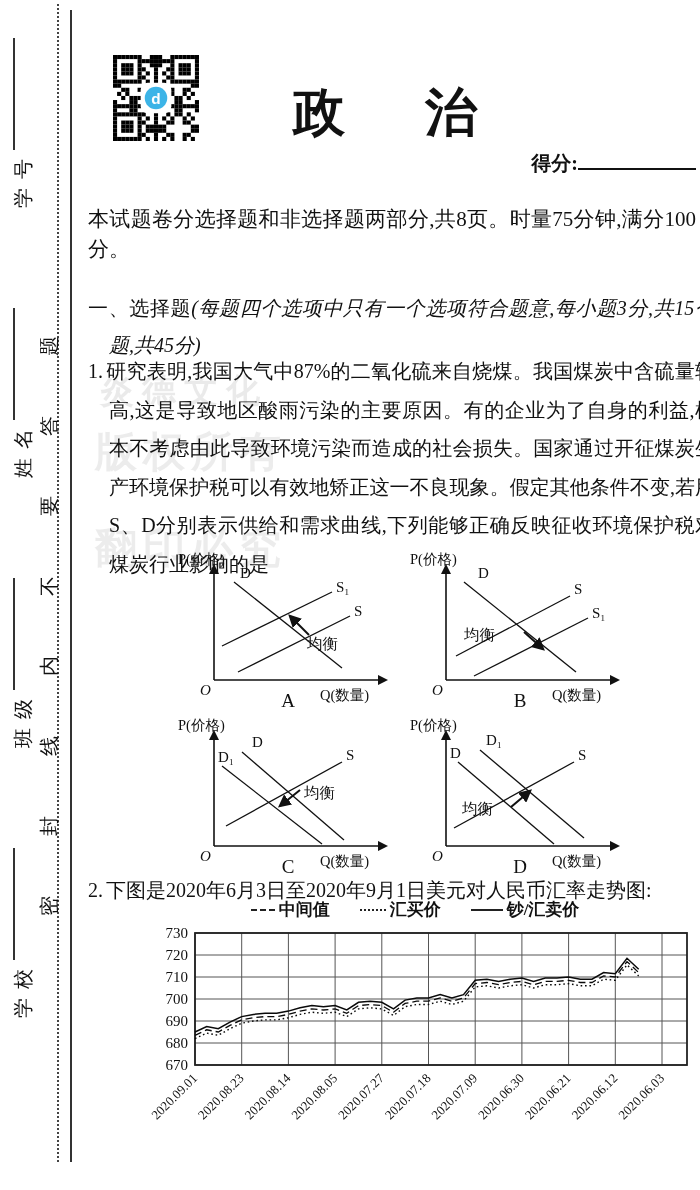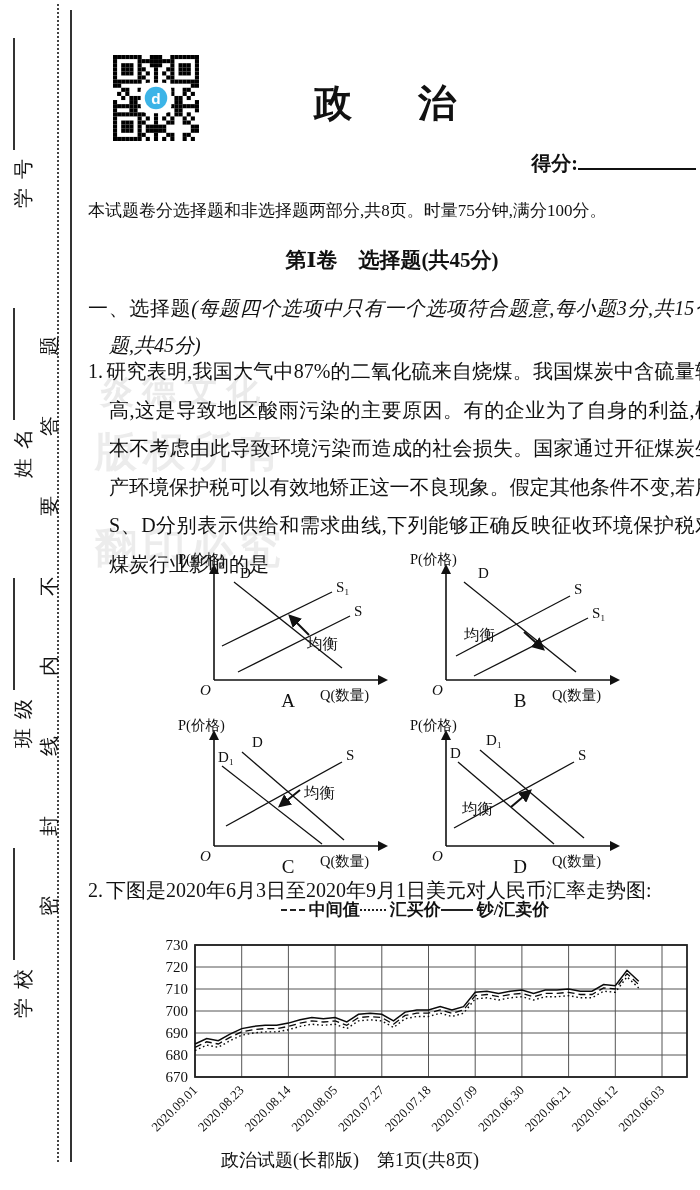--- a/index.html
+++ b/index.html
@@ -20,25 +20,25 @@
   
   .wm{position:absolute;color:#000;z-index:0;font-weight:bold;}
   .wm1{left:100px;top:368px;font-size:34px;opacity:.08;letter-spacing:8px;}
   .wm2{left:95px;top:424px;font-size:42px;opacity:.07;letter-spacing:6px;}
   .wm3{left:95px;top:478px;font-size:42px;opacity:.07;letter-spacing:6px;margin-top:42px;}
   
   .examtitle{position:absolute;left:84px;top:16px;width:616px;font-size:24px;font-weight:bold;
              white-space:nowrap;letter-spacing:-.5px;z-index:1;}
   .qr{position:absolute;left:113px;top:55px;z-index:1;}
   .subject{position:absolute;left:86px;top:78px;width:612px;text-align:center;
-           font-size:38px;font-weight:bold;letter-spacing:14px;z-index:1;}
+           font-size:52px;font-weight:bold;letter-spacing:14px;z-index:1;}
   .score{position:absolute;left:86px;top:148px;width:610px;text-align:right;font-size:20px;z-index:1;}
   .score b{font-weight:bold;}
   .scoreblank{display:inline-block;width:118px;height:20px;border-bottom:2px solid #111;}
-  .intro{position:absolute;left:88px;top:196px;width:608px;font-size:17px;line-height:30px;
+  .intro{position:absolute;left:88px;top:204px;width:608px;font-size:21px;line-height:30px;
          text-align:justify;z-index:1;}
   .sechead{position:absolute;left:86px;top:246px;width:612px;text-align:center;
            font-size:21px;font-weight:bold;z-index:1;}
   
   .inst{position:absolute;left:88px;top:290px;width:606px;font-size:20px;line-height:37px;
         text-align:justify;padding-left:21px;text-indent:-21px;margin:0;z-index:1;}
   .inst b{font-weight:normal;}
   .inst i{font-style:italic;}
   .q1{position:absolute;left:88px;top:352px;width:606px;font-size:20px;line-height:38.5px;
       text-align:justify;padding-left:21px;text-indent:-21px;margin:0;z-index:1;}
@@ -53,22 +53,22 @@
   .diag .cv{stroke:#111;stroke-width:1.3;}
   .diag .arw{stroke:#111;stroke-width:2;}
   .diag text{font-family:"Liberation Serif","DejaVu Serif",serif;fill:#111;}
   .diag .al{font-size:14.5px;}
   .diag .ao{font-size:15px;font-style:italic;}
   .diag .cl{font-size:15px;}
   .diag .eq{font-size:15.5px;}
   .diag .lt{font-size:19px;text-anchor:middle;}
   
   .chartwrap{position:absolute;left:135px;top:898px;width:560px;z-index:1;}
-  .legend{display:flex;justify-content:center;font-size:17px;font-weight:bold;
-          align-items:center;margin-bottom:14px;}
+  .legend{display:flex;justify-content:center;gap:30px;font-size:17px;font-weight:bold;
+          align-items:center;margin-bottom:2px;}
   .legitem{display:flex;align-items:center;gap:4px;}
   .sw{display:inline-block;height:0;border-top:2px solid #222;}
   .sw-dashed{width:24px;border-top-style:dashed;}
   .sw-dotted{width:26px;border-top-style:dotted;}
   .sw-solid{width:32px;}
   #rate-chart{overflow:visible;}
   #rate-chart .grid{stroke:#555;stroke-width:1;}
   #rate-chart .frame{fill:none;stroke:#222;stroke-width:1.8;}
   #rate-chart .ln-solid{fill:none;stroke:#0a0a0a;stroke-width:1.5;}
   #rate-chart .ln-dashed{fill:none;stroke:#0a0a0a;stroke-width:1.3;stroke-dasharray:7 4;}
@@ -363,21 +363,20 @@
       <rect x="80" y="52" width="4" height="4" fill="#000"></rect>
       <rect x="80" y="68" width="4" height="4" fill="#000"></rect>
       <rect x="80" y="72" width="4" height="4" fill="#000"></rect>
       <rect x="27" y="27" width="30" height="30" rx="7" fill="#fff"></rect>
       <circle cx="42" cy="42" r="11" fill="#3cb4e7"></circle>
       <text x="42" y="47.5" text-anchor="middle" font-size="15" font-weight="bold" fill="#fff" font-family="&quot;Liberation Sans&quot;,sans-serif">d</text>
     </svg>
   <div class="subject">政　治</div>
   <div class="score"><b>得分:</b><span class="scoreblank"></span></div>
   <div class="intro">本试题卷分选择题和非选择题两部分,共8页。时量75分钟,满分100分。</div>
-  <div class="sechead">第Ⅰ卷　选择题(共45分)</div>
 
   <p class="inst"><b>一、选择题</b><i>(每题四个选项中只有一个选项符合题意,每小题3分,共15个题,共45分)</i></p>
 
   <p class="q1"><span class="qnum">1.</span><span>研究表明,我国大气中87%的二氧化硫来自烧煤。我国煤炭中含硫量较高,这是导致地区酸雨污染的主要原因。有的企业为了自身的利益,根本不考虑由此导致环境污染而造成的社会损失。国家通过开征煤炭生产环境保护税可以有效地矫正这一不良现象。假定其他条件不变,若用S、D分别表示供给和需求曲线,下列能够正确反映征收环境保护税对煤炭行业影响的是</span></p>
 
   <div class="diaggrid">
 
     <svg class="diag" viewBox="0 0 225 162">
       <line class="ax" x1="38" y1="132" x2="38" y2="18" marker-end="url(#arr)"></line>
       <line class="ax" x1="38" y1="132" x2="210" y2="132" marker-end="url(#arr)"></line>
@@ -501,14 +500,13 @@
         <text x="249.8" y="156" class="xtick" text-anchor="end" transform="rotate(-45 249.8 156)">2020.07.27</text>
         <text x="296.5" y="156" class="xtick" text-anchor="end" transform="rotate(-45 296.5 156)">2020.07.18</text>
         <text x="343.20000000000005" y="156" class="xtick" text-anchor="end" transform="rotate(-45 343.20000000000005 156)">2020.07.09</text>
         <text x="389.90000000000003" y="156" class="xtick" text-anchor="end" transform="rotate(-45 389.90000000000003 156)">2020.06.30</text>
         <text x="436.6" y="156" class="xtick" text-anchor="end" transform="rotate(-45 436.6 156)">2020.06.21</text>
         <text x="483.3" y="156" class="xtick" text-anchor="end" transform="rotate(-45 483.3 156)">2020.06.12</text>
         <text x="530" y="156" class="xtick" text-anchor="end" transform="rotate(-45 530 156)">2020.06.03</text>
       </svg>
   </div>
 
-  <div class="footer">政治试题(长郡版)　第1页(共8页)</div>
 </div>
 
 </body></html>

